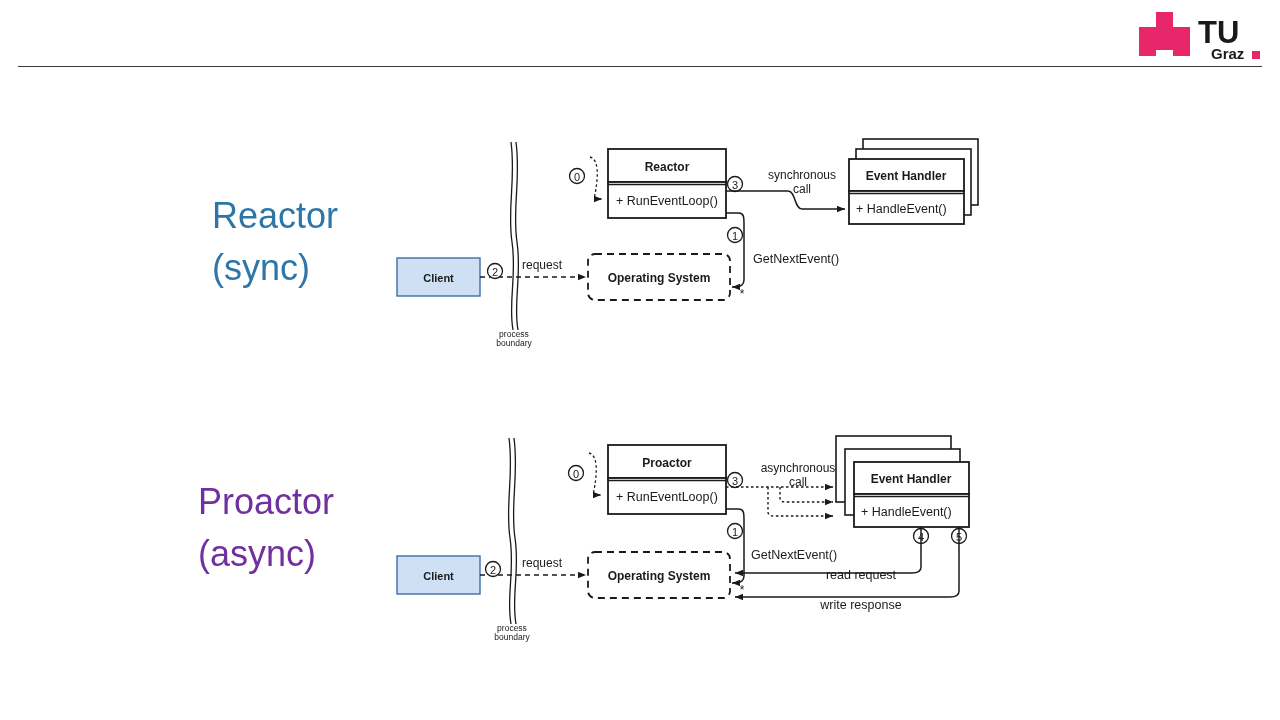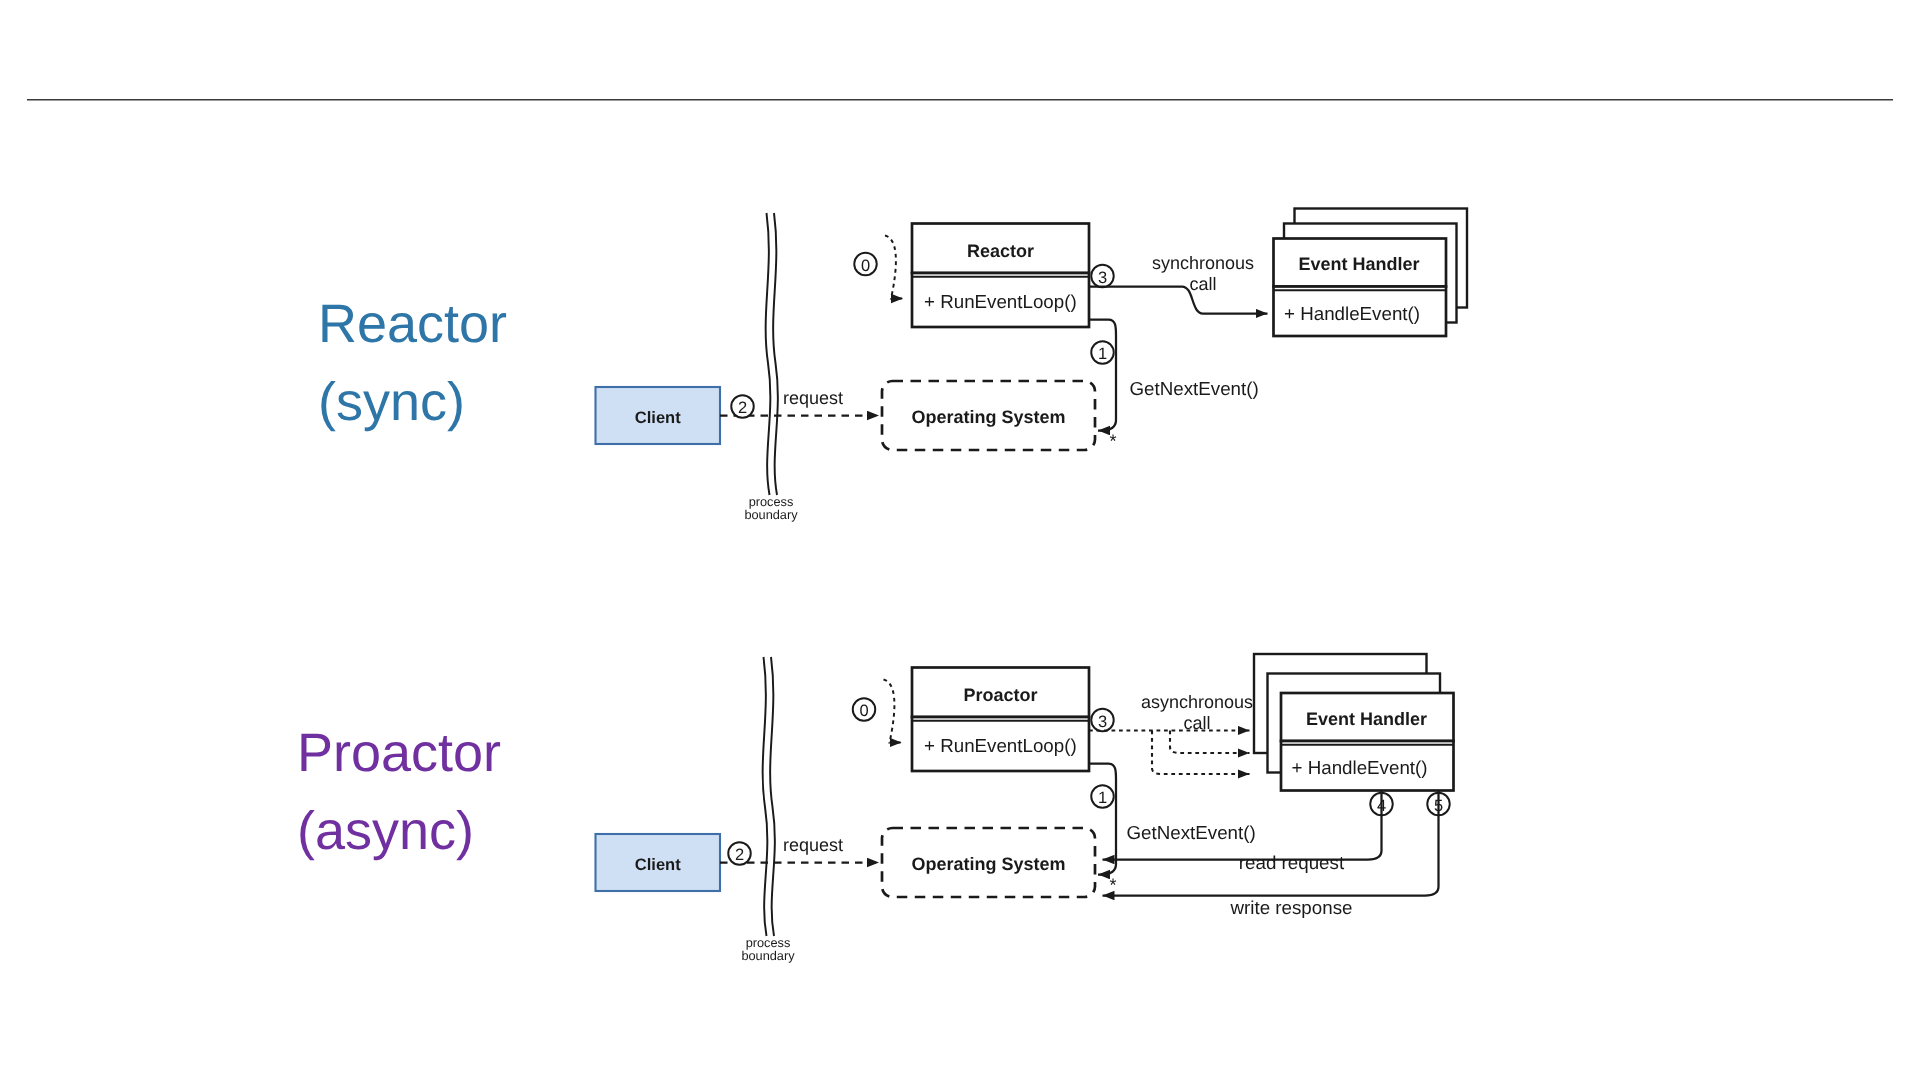--- a/index.html
+++ b/index.html
@@ -35,20 +35,37 @@
   .lbl-bold{font-weight:bold;}
   .boxfill{fill:#ffffff;stroke:#1a1a1a;}
 </style>
 </head>
 <body>
 
 <div class="slide">
 
   <div class="header-rule"></div>
 
+  <div class="logo">
+    <svg width="140" height="52" viewBox="0 0 140 52">
+
+      <g fill="#E8276B">
+        <rect x="32" y="2" width="17" height="15"></rect>
+        <rect x="15" y="17" width="17" height="15"></rect>
+        <rect x="49" y="17" width="17" height="15"></rect>
+        <rect x="32" y="17" width="17" height="15"></rect>
+        <rect x="15" y="32" width="17" height="14"></rect>
+        <rect x="49" y="32" width="17" height="14"></rect>
+        <rect x="32" y="32" width="17" height="8"></rect>
+      </g>
+      <text x="74" y="33" class="lbl" style="font-size:31px;font-weight:bold;fill:#1a1a1a;font-family:'Liberation Sans',sans-serif;">TU</text>
+      <text x="87" y="49" class="lbl" style="font-size:15px;font-weight:bold;fill:#1a1a1a;font-family:'Liberation Sans',sans-serif;">Graz</text>
+      <rect x="128" y="41" width="8" height="8" fill="#E8276B"></rect>
+    </svg>
+  </div>
 
   <div class="section-title" id="title-reactor">Reactor
 (sync)</div>
   <div class="section-title" id="title-proactor">Proactor
 (async)</div>
 
   <div class="diagram" id="diagram-reactor">
     <svg width="610" height="235" viewBox="0 0 610 235">
       <defs>
         <marker id="ah" markerWidth="9" markerHeight="9" refX="8" refY="3.2" orient="auto" markerUnits="userSpaceOnUse">

